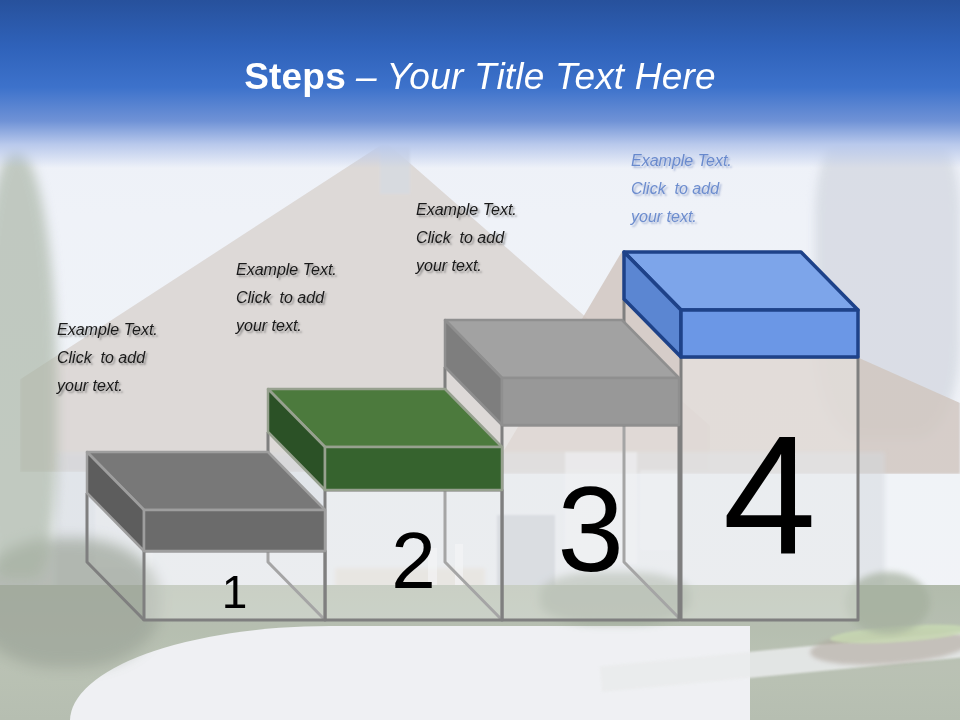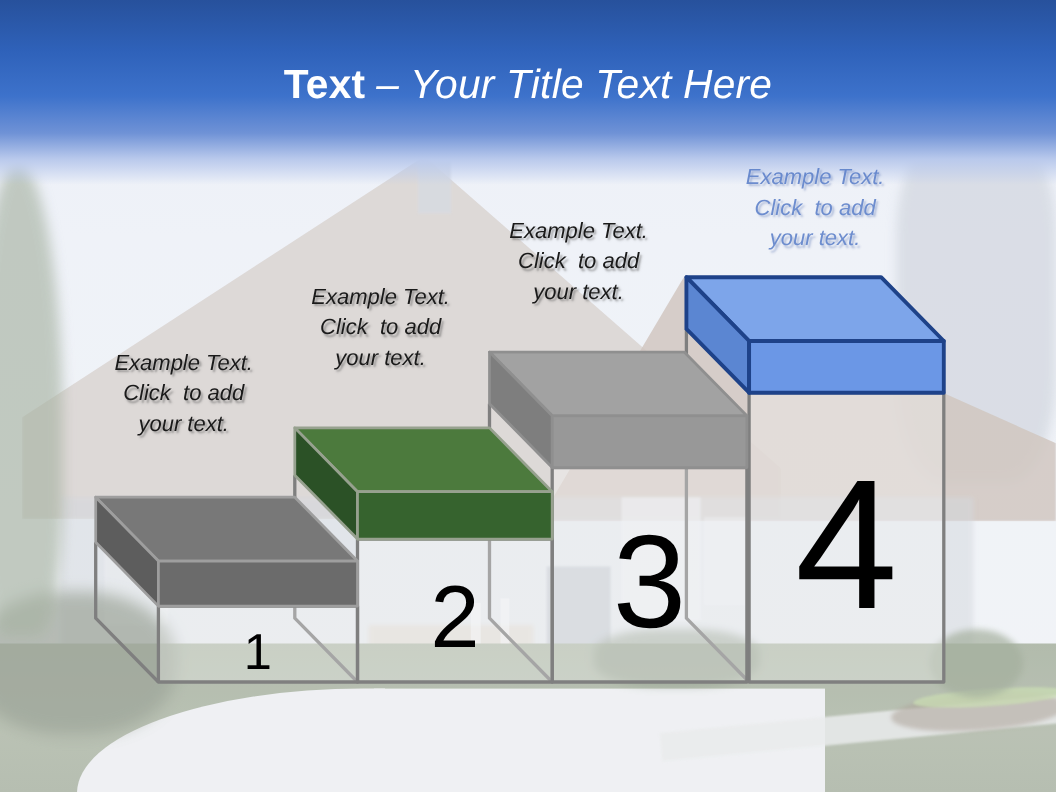--- a/index.html
+++ b/index.html
@@ -47,21 +47,21 @@
   .diagram{position:absolute;inset:0;}
 
   
   .num{position:absolute;display:flex;align-items:center;justify-content:center;color:#000;line-height:1;transform:translateY(6px);}
   .num1{left:144px;top:551px;width:181px;height:69px;font-size:46px;}
   .num2{left:325px;top:490px;width:177px;height:130px;font-size:80px;}
   .num3{left:502px;top:425px;width:177px;height:195px;font-size:120px;}
   .num4{left:681px;top:357px;width:177px;height:263px;font-size:168px;}
 
   
-  .label{position:absolute;width:220px;text-align:center;font-style:italic;font-size:20px;line-height:28px;
+  .label{position:absolute;width:220px;text-align:left;font-style:italic;font-size:16px;line-height:28px;
          white-space:pre-wrap;text-shadow:2px 2px 2px rgba(90,90,90,0.55);}
   .label1{left:57px;top:316px;}
   .label2{left:236px;top:256px;}
   .label3{left:416px;top:196px;}
   .label4{left:631px;top:147px;opacity:.8;text-shadow:2px 2px 2px rgba(70,100,170,0.5);}
 </style>
 </head>
 <body>
 
 <div class="slide">
@@ -88,21 +88,21 @@
     <div class="plants"></div>
     <div class="bushes-center"></div>
     <div class="bush-right"></div>
     <div class="shrubs-left"></div>
     <div class="tree-left"></div>
     <div class="veil"></div>
   </div>
 
   <div class="header"></div>
   <div class="title">
-    <span class="t-bold">Text</span><span class="t-reg">– Your Title Text Here</span>
+    <span class="t-bold">Steps</span><span class="t-reg">– Your Title Text Here</span>
   </div>
 
   <svg class="diagram" width="960" height="720" viewBox="0 0 960 720">
 
     <g stroke-width="3" fill="none" stroke-linejoin="round">
       <polyline points="624,299 624,562 681,620" stroke="#7f7f7f"></polyline>
       <rect x="681" y="357" width="177" height="263" fill="rgba(255,255,255,0.3)" stroke="#7f7f7f"></rect>
     </g>
     <g stroke-width="3" fill="none" stroke-linejoin="round">
       <polyline points="445,367 445,562 502,620" stroke="#7f7f7f"></polyline>

